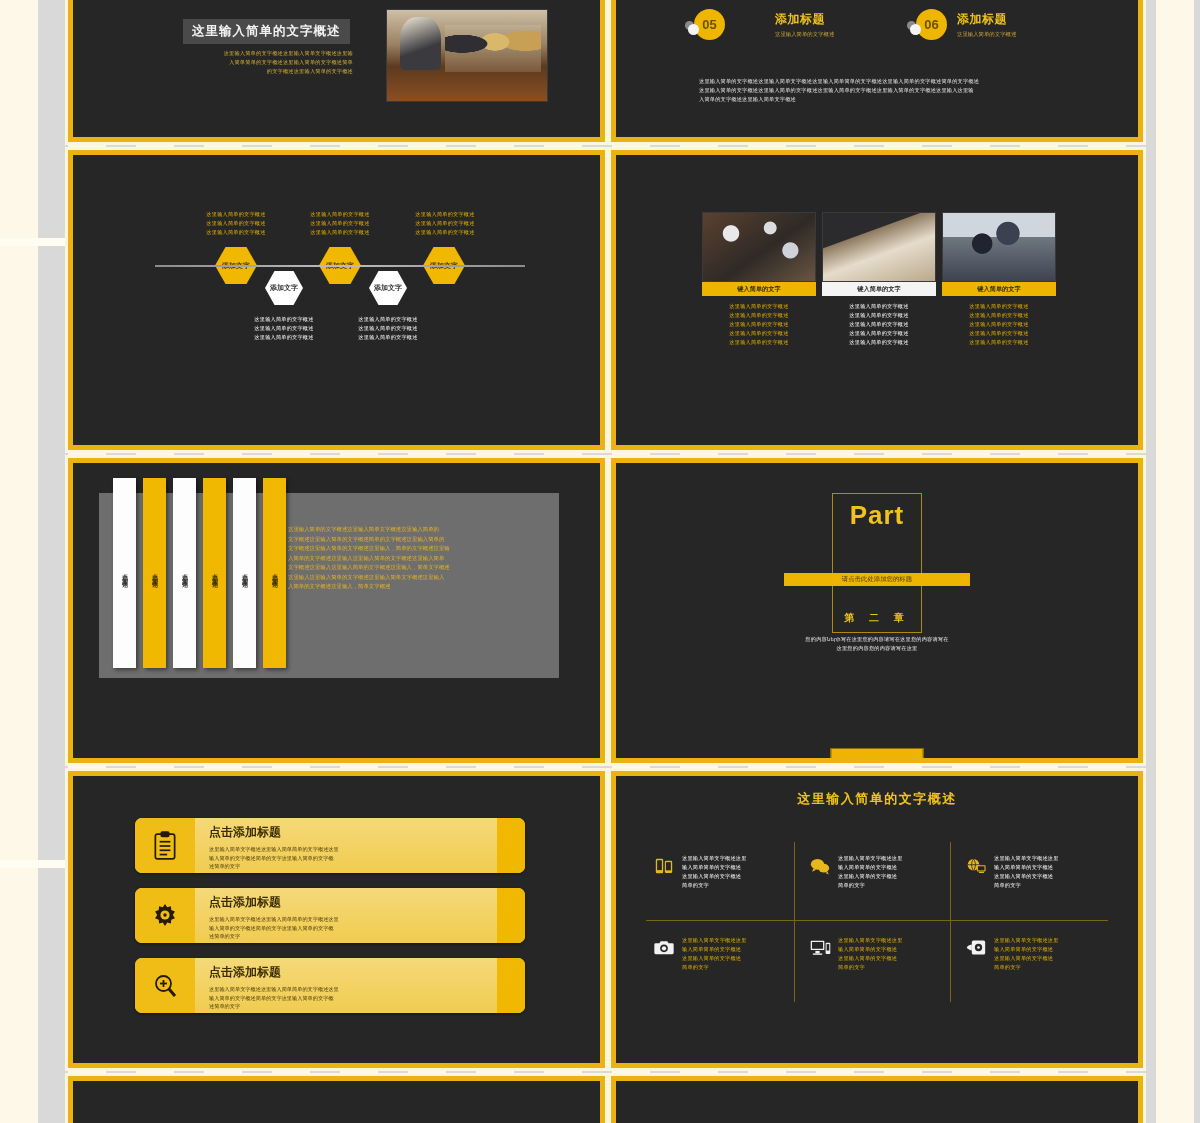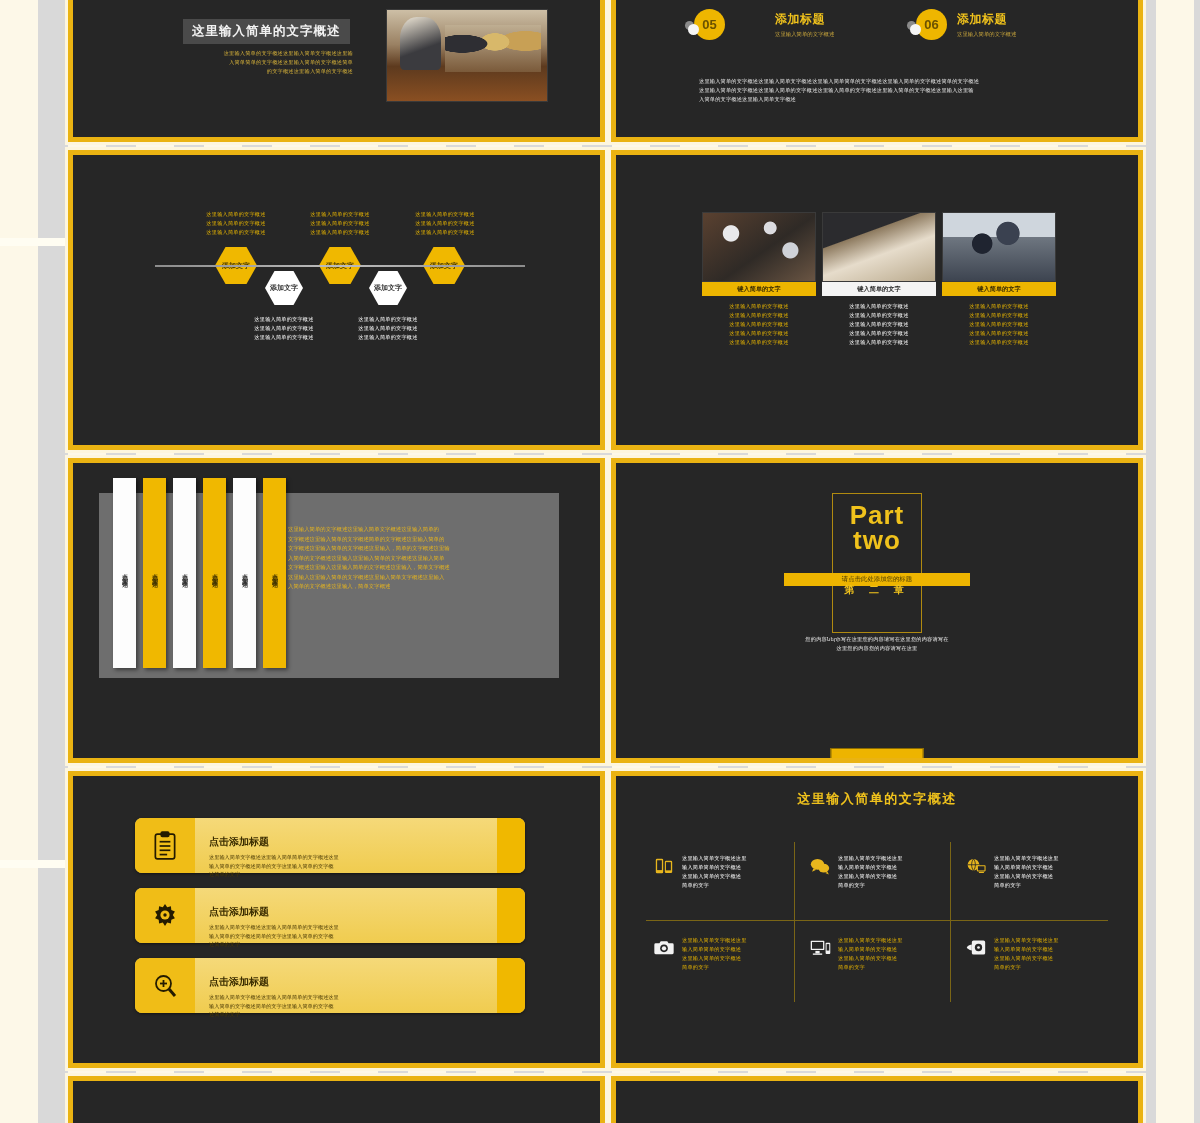--- a/index.html
+++ b/index.html
@@ -167,21 +167,21 @@
     font-size: 26px; font-weight: bold; color: #f0c21c; line-height: 25px;
     letter-spacing: 1px;
   }
   .pt-bar {
     position: absolute; left: 50%; transform: translateX(-50%); top: 110px;
     width: 186px; height: 13px; background: #edb400;
     display:flex; align-items:center; justify-content:center;
     font-size: 6.4px; color: #4a3a00;
   }
   .pt-chap {
-    position: absolute; left:50%; transform: translateX(-50%); top: 120px;
+    position: absolute; left:50%; transform: translateX(-50%); top: 148px;
     font-size: 10px; font-weight: bold; color:#f0c21c; letter-spacing: 6px;
   }
   .pt-sub {
     position: absolute; left:50%; transform: translateX(-50%); top: 172px;
     width: 300px; text-align:center; color:#efefef;
   }
   .pt-tab {
     position: absolute; left: 50%; transform: translateX(-50%); bottom: -4px;
     width: 93px; height: 14px; background:#edb400;
     border: 1px solid #8c6c00;
@@ -197,21 +197,21 @@
   }
   .row-card::after{
     content:""; position:absolute; right:0; top:0; width:28px; height:100%;
     background:#f0b800; border-radius:0 7px 7px 0;
   }
   .row-ic {
     width: 60px; background:#f0bd17; border-radius:7px 0 0 7px;
     display:flex; align-items:center; justify-content:center;
   }
   .row-bd { flex:1; padding: 6px 10px 0 14px; }
-  .row-h { font-size: 10px; font-weight: bold; color:#3b2d00;margin-top:11px; }
+  .row-h { font-size: 12px; font-weight: bold; color:#3b2d00; }
   .row-p { font-size: 5.2px; line-height: 8.6px; color:#4a3a06; margin-top:4px; width: 250px;}
 
   
   .s8-title {
     position:absolute; left:0; right:0; top:14px; text-align:center;
     font-size: 13px; font-weight: bold; color:#f0c21c; letter-spacing: 1.5px;
   }
   .grid6 { position:absolute; left:30px; top:56px; width: 462px; height: 180px; }
   .g-cell { position: absolute; width: 152px; display:flex; }
   .g-ic { width: 36px; display:flex; align-items:flex-start; justify-content:center; padding-top:3px;}
@@ -369,21 +369,20 @@
         <div>入简单的文字概述这里输入，简单文字概述</div>
       </div>
     </div>
   </div>
 
   <div class="slide r3">
     <div class="slide-inner">
       <div class="pt-box"></div>
       <div class="pt-main">
         <div>Part</div>
-        <div>two</div>
       </div>
       <div class="pt-bar">请点击此处添加您的标题</div>
       <div class="pt-chap">第 二 章</div>
       <div class="pt-sub tiny">
         <div>您的内容ների写在这里您的内容请写在这里您的内容请写在</div>
         <div>这里您的内容您的内容请写在这里</div>
       </div>
       <div class="pt-tab"></div>
     </div>
   </div>

